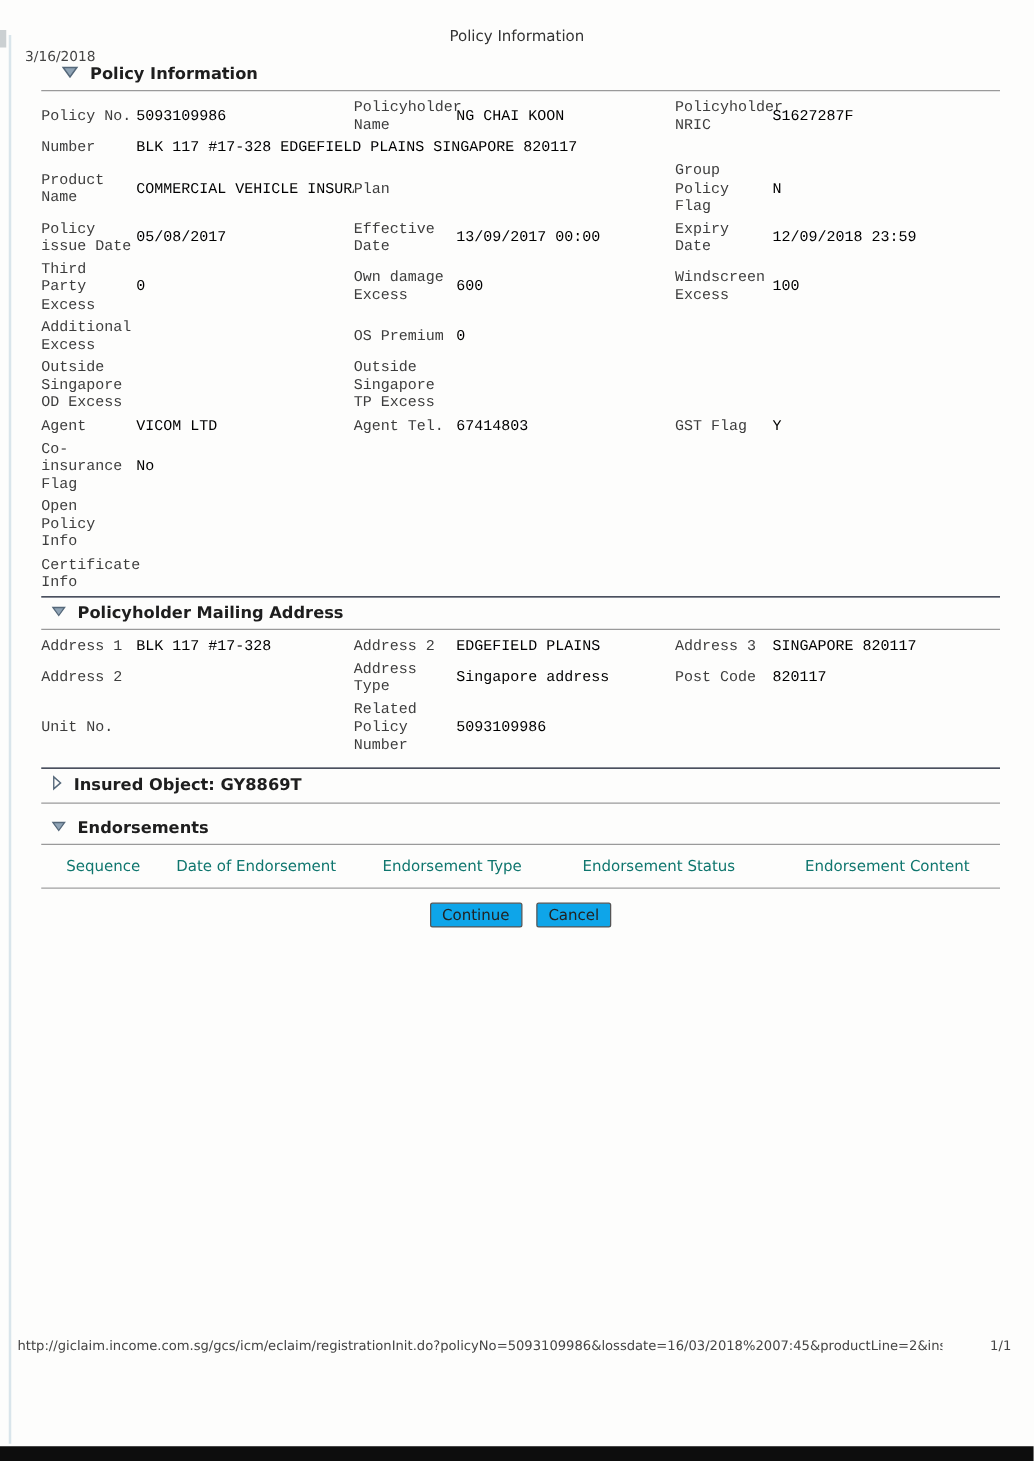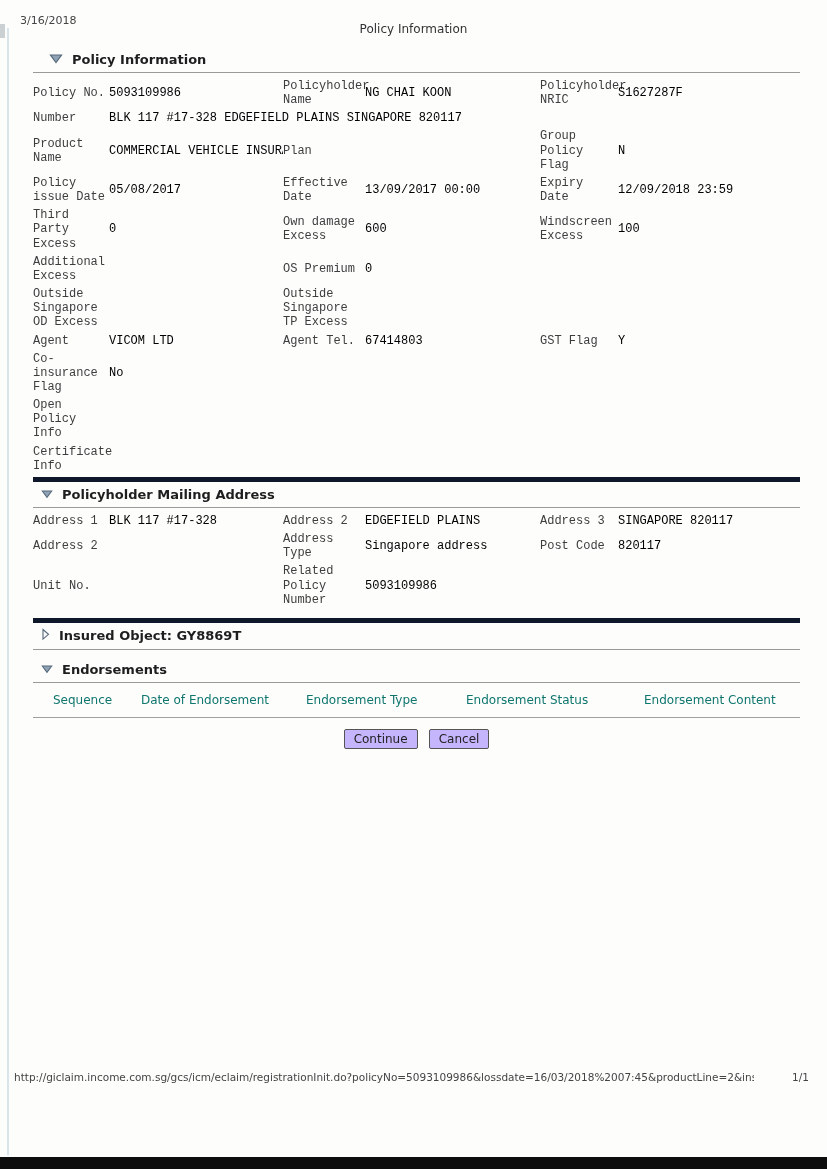--- a/index.html
+++ b/index.html
@@ -12,33 +12,33 @@
     position:relative;
     overflow:hidden;
   }
 
   
   .scan-edge-left { position:absolute; left:7px; top:28px; bottom:14px; width:2px; background:#cfdfe6; opacity:.8; }
   .scan-bar-bottom { position:absolute; left:0; right:0; bottom:0; height:12px; background:#0d0d0d; }
   .scan-smudge { position:absolute; left:0; top:24px; width:5px; height:14px; background:#9aa4a8; opacity:.5; }
 
   
-  .print-header-date { position:absolute; top:14px; left:20px; font-size:11px; color:#444; }
+  .print-header-date { position:absolute; top:39px; left:20px; font-size:11px; color:#444; }
   .print-header-title { position:absolute; top:22px; left:0; width:100%; text-align:center; font-size:12px; color:#333; }
 
   .content { position:absolute; left:33px; top:50px; width:767px; }
 
   .section-header {
     display:flex; align-items:center; gap:9px;
     font-weight:bold; font-size:13px; color:#1e1e1e;
     padding:5px 0 5px 8px;
     border-bottom:1px solid #9a9a9a;
   }
   .section-header.first { padding-left:16px; padding-top:2px; }
-  .section-header.bordered-top { border-top:5px solid #0f172a; }
+  .section-header.bordered-top { border-top:1px solid #0f172a; }
   .tri-icon { flex:0 0 auto; display:inline-block; }
 
   .form-rows { padding:4px 0 2px 0;font-family:Liberation Mono, monospace; }
   .form-row {
     display:grid;
     grid-template-columns:76px 174px 82px 175px 78px 1fr;
     align-items:center;
     padding:2px 0;
     font-size:12px; line-height:1.18;
   }
@@ -54,21 +54,21 @@
     grid-template-columns:88px 165px 160px 178px 1fr;
     padding:10px 0 10px 20px;
     font-size:12px; color:#0f766e;
     border-bottom:1px solid #a0a0a0;
   }
 
   .actions { margin-top:10px; text-align:center; }
   .btn {
     font-family:"DejaVu Sans", "Liberation Sans", sans-serif;
     font-size:12px; color:#222;
-    background:#c4b5fd;
+    background:#0ea5e9;
     border:1px solid #555;
     border-radius:2px;
     padding:2px 9px;
     margin:0 3px;
     cursor:pointer;
   }
 
   .print-footer {
     position:absolute; left:14px; right:18px; top:1071px;
     display:flex; justify-content:space-between; align-items:flex-start;

